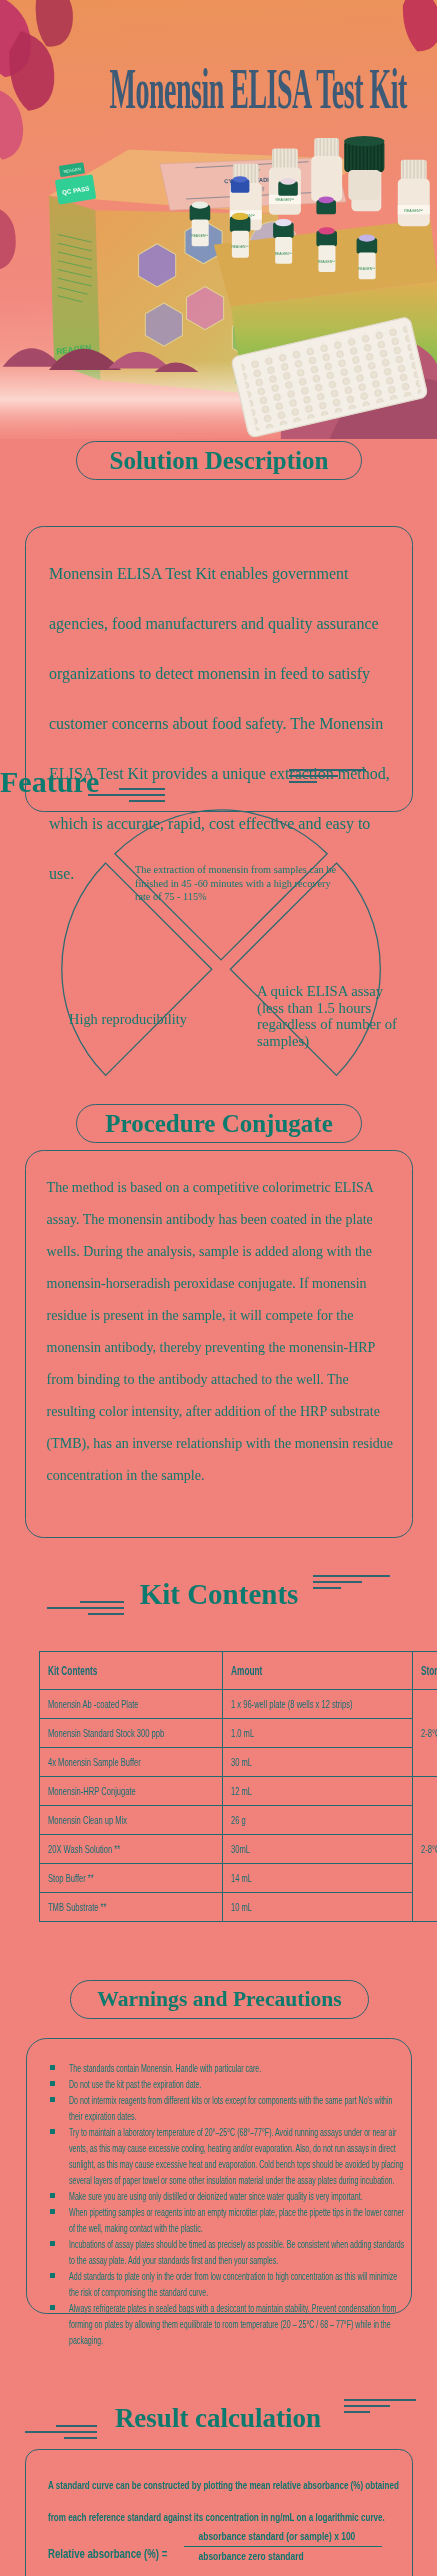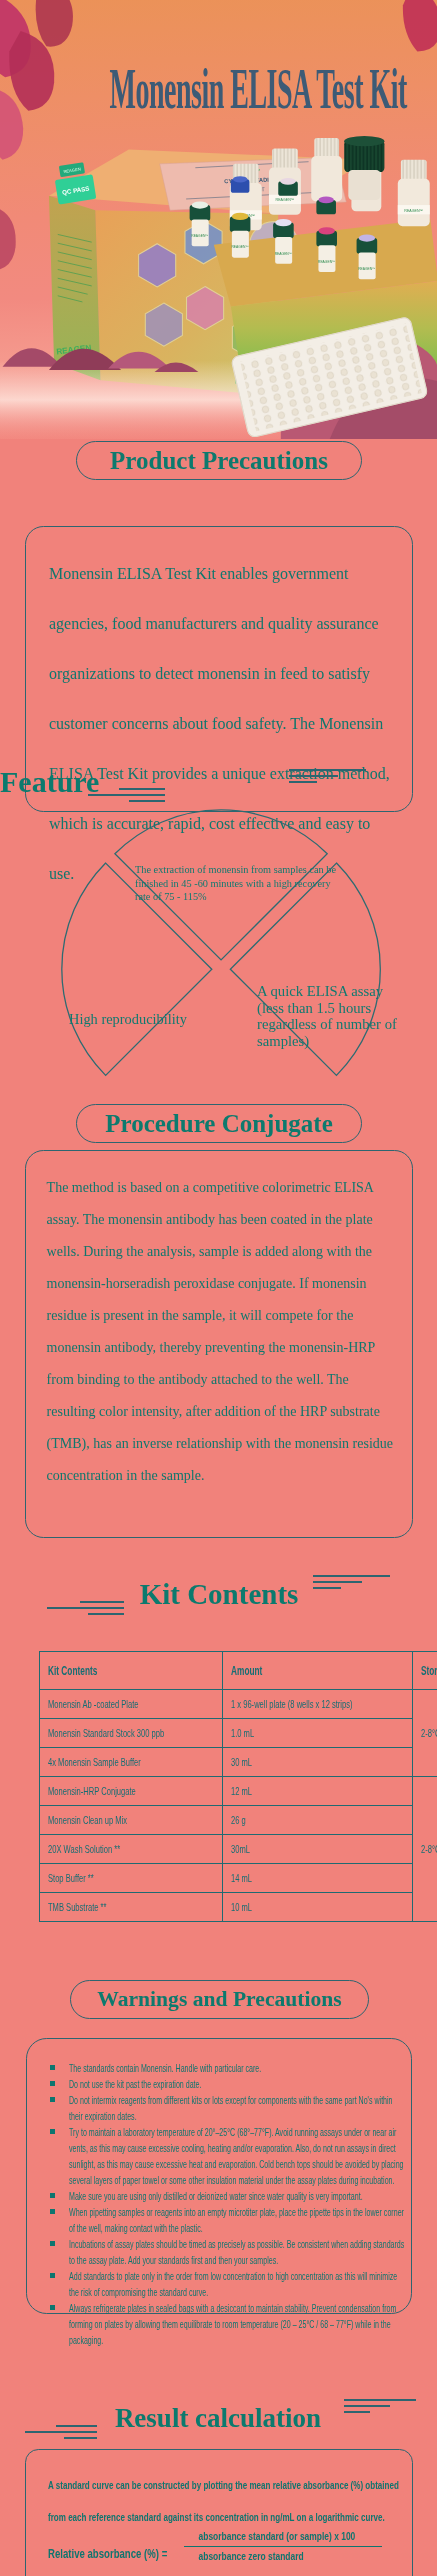--- a/index.html
+++ b/index.html
@@ -257,21 +257,21 @@
       <g transform="rotate(-13 640 735)">
         <rect x="462" y="652" width="356" height="160" rx="14" fill="#f3eee6" stroke="#ddd3c4" stroke-width="2"></rect>
         <rect x="478" y="664" width="330" height="138" fill="url(#wells)"></rect>
         <rect x="462" y="652" width="356" height="160" rx="14" fill="none" stroke="#e8e0d2" stroke-width="1"></rect>
       </g>
     </svg>
     <h1 id="page-title">Monensin ELISA Test Kit</h1>
   </div>
 
   <div class="pill" id="pill-desc">
-    <span>Product Precautions</span>
+    <span>Solution Description</span>
   </div>
   <div class="tbox" id="desc-box">
     <p>Monensin ELISA Test Kit  enables government agencies, food manufacturers and quality assurance organizations to detect monensin in feed to satisfy customer concerns about food safety. The Monensin ELISA Test Kit provides a unique extraction method, which is accurate, rapid, cost effective and easy to use.</p>
   </div>
 
   <div class="lined-h" id="h-feature" style="left:0;top:765px;width:438px;font-size:30px;">
     <span>Feature</span>
   </div>
   <div class="lines l-left" style="left:88px;top:788px;width:77px;">
     <div style="width:46px"></div>

